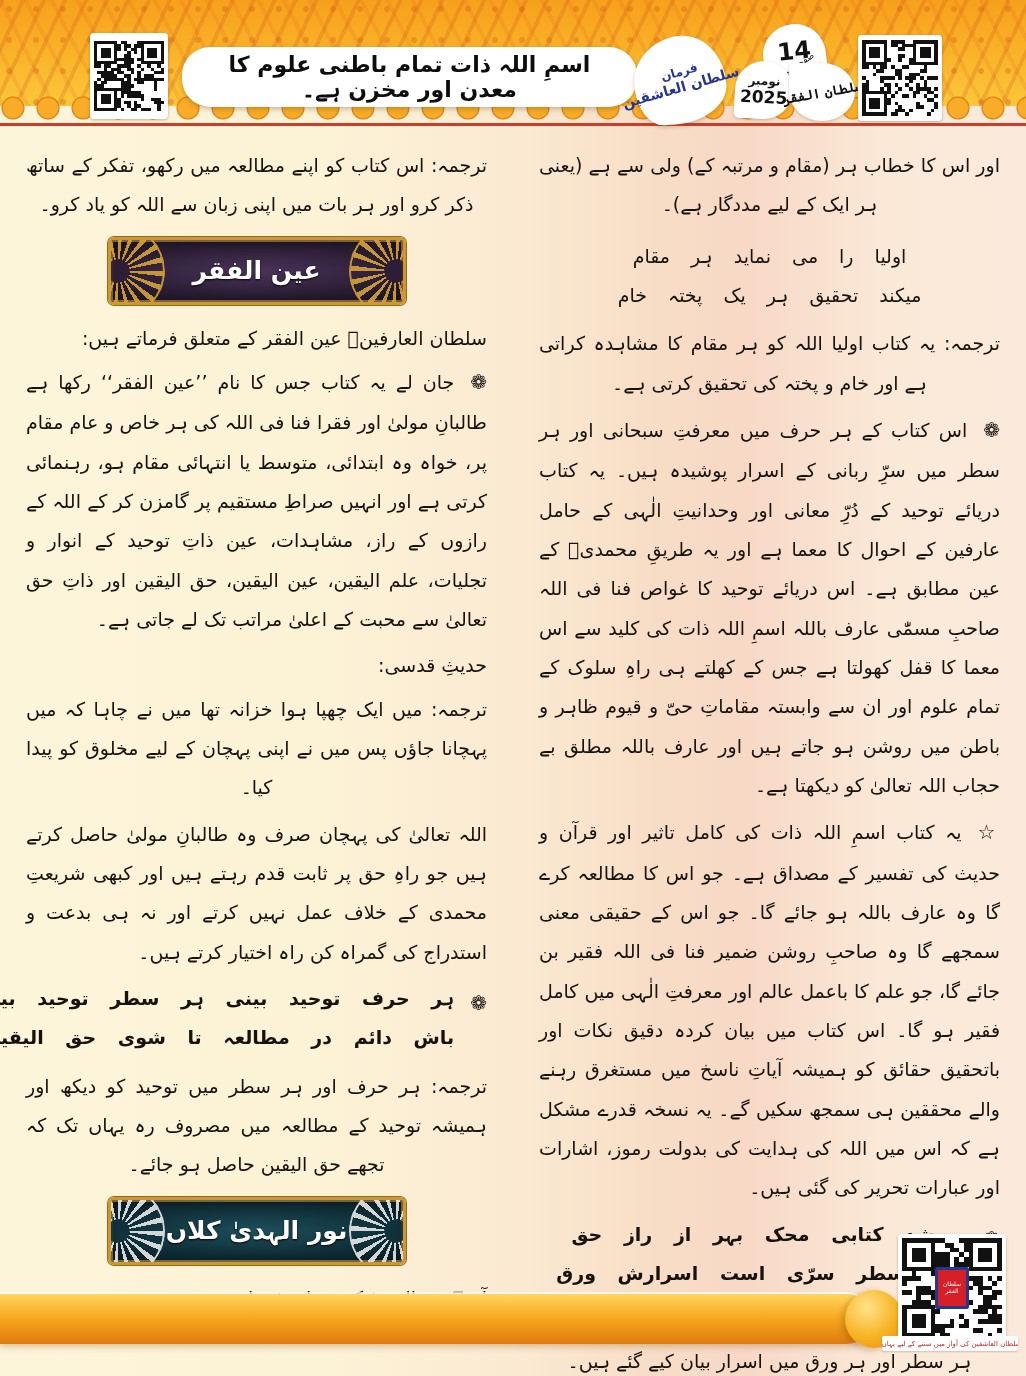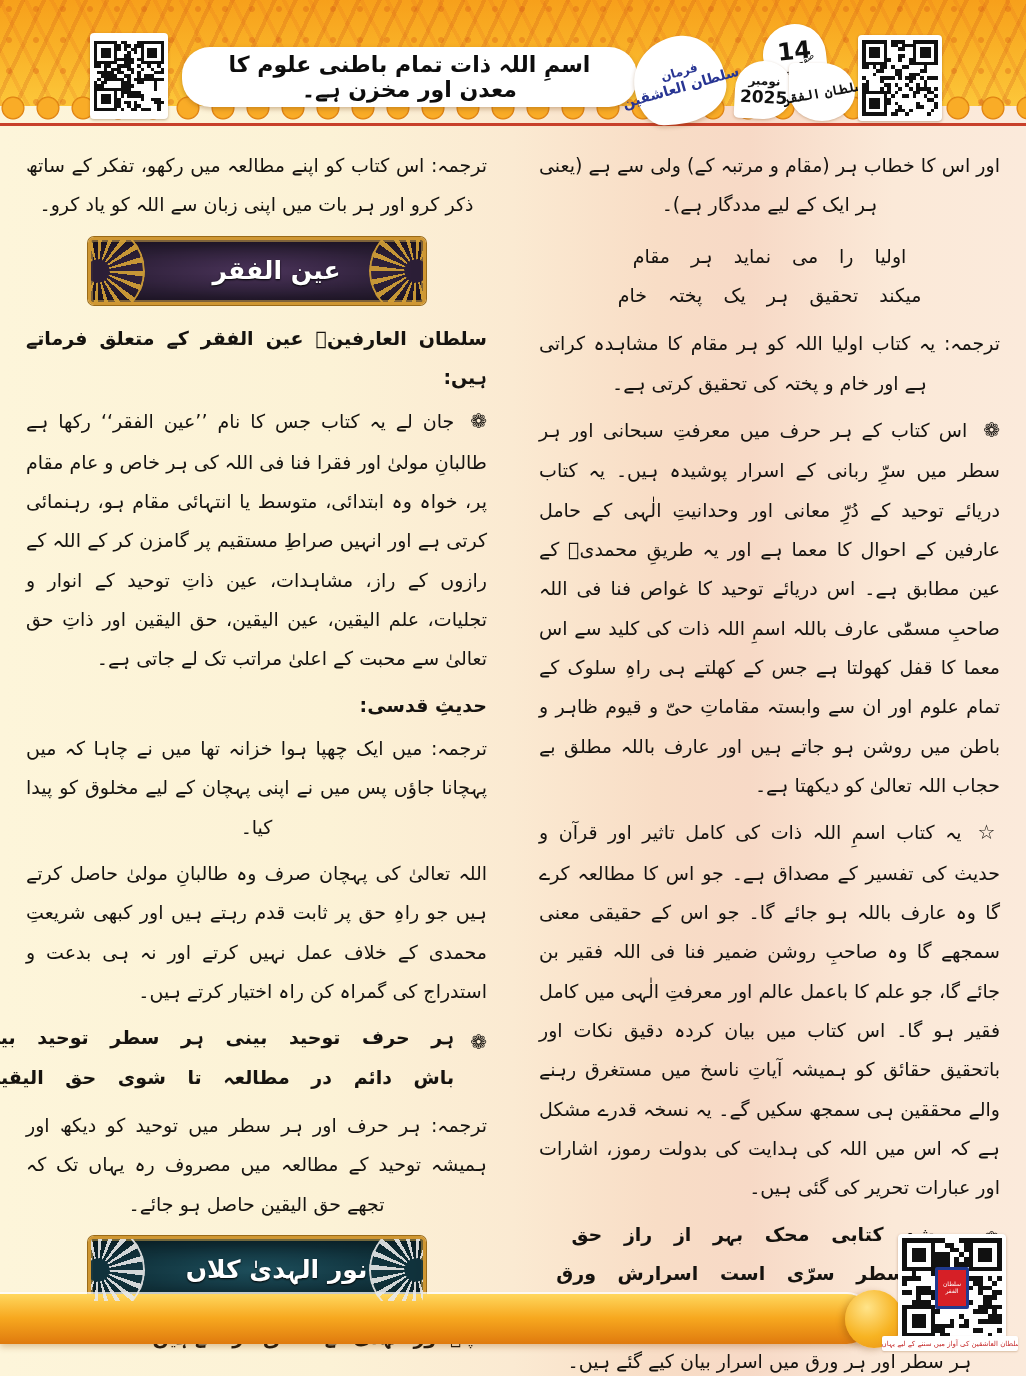--- a/index.html
+++ b/index.html
@@ -52,34 +52,34 @@
   .petal-logo{top:63px;left:789px;width:66px;height:58px;border-radius:8% 50% 50% 50%;}
   .petal-logo .logo{font-size:13px;font-weight:bold;transform:rotate(-10deg);white-space:nowrap;
     font-family:"DejaVu Serif",serif;}
 
   
   .content{position:absolute;top:134px;left:0;right:0;bottom:88px;padding:12px 26px 0;
     display:flex;gap:52px;direction:rtl;}
   .col{width:461px;font-size:19px;line-height:2.07;text-align:justify;}
   .col p{margin:0 0 7px;}
   .center-last{text-align:justify;text-align-last:center;}
-  .lead{margin-bottom:4px !important;font-weight:bold;}
+  .lead{text-align:right;margin-bottom:4px !important;}
   .bullet{font-size:20px;padding-left:16px;}
   .star-bullet{font-size:20px;padding-left:16px;}
   .couplet{text-align:center;word-spacing:15px;margin:12px 0 9px;}
   .couplet span{display:block;white-space:nowrap;}
   .couplet-row{display:flex;align-items:flex-start;margin:2px 0 9px;}
   .couplet-row .bullet{flex:0 0 auto;margin-top:4px;}
   .couplet-row .couplet{flex:1;margin:0;font-weight:bold;}
   .arabic{font-weight:bold;font-size:20px;}
 
   
   .banner{position:relative;width:292px;height:62px;margin:12px auto 14px;border-radius:6px;
     border:3px solid #cf9733;box-shadow:0 0 0 1px #9a6a18, inset 0 0 0 2px rgba(222,176,80,.5), inset 0 0 22px rgba(0,0,0,.65);
-    display:flex;align-items:center;justify-content:center;overflow:hidden;padding-left:40px;}
+    display:flex;align-items:center;justify-content:center;overflow:hidden;}
   .banner .title{color:#fff;font-size:25px;font-weight:bold;z-index:2;text-shadow:0 1px 2px #000;}
   .banner-purple{background:radial-gradient(ellipse at center,#4a3359 0%,#2d2038 62%,#251b2f 100%);}
   .banner-teal{background:radial-gradient(ellipse at center,#1d4e5b 0%,#11333d 58%,#0d2831 100%);}
   .mandala{position:absolute;top:-16px;width:94px;height:94px;border-radius:50%;opacity:.9;z-index:1;}
   .mandala.mleft{left:-40px;}
   .mandala.mright{right:-40px;}
   .banner-purple .mandala{
     background:radial-gradient(circle,rgba(45,32,56,1) 0 17%,rgba(0,0,0,0) 18%),
       repeating-conic-gradient(#d8a437 0deg 7deg,rgba(0,0,0,0) 7deg 18deg);
     box-shadow:0 0 0 2px #d8a437 inset;}

